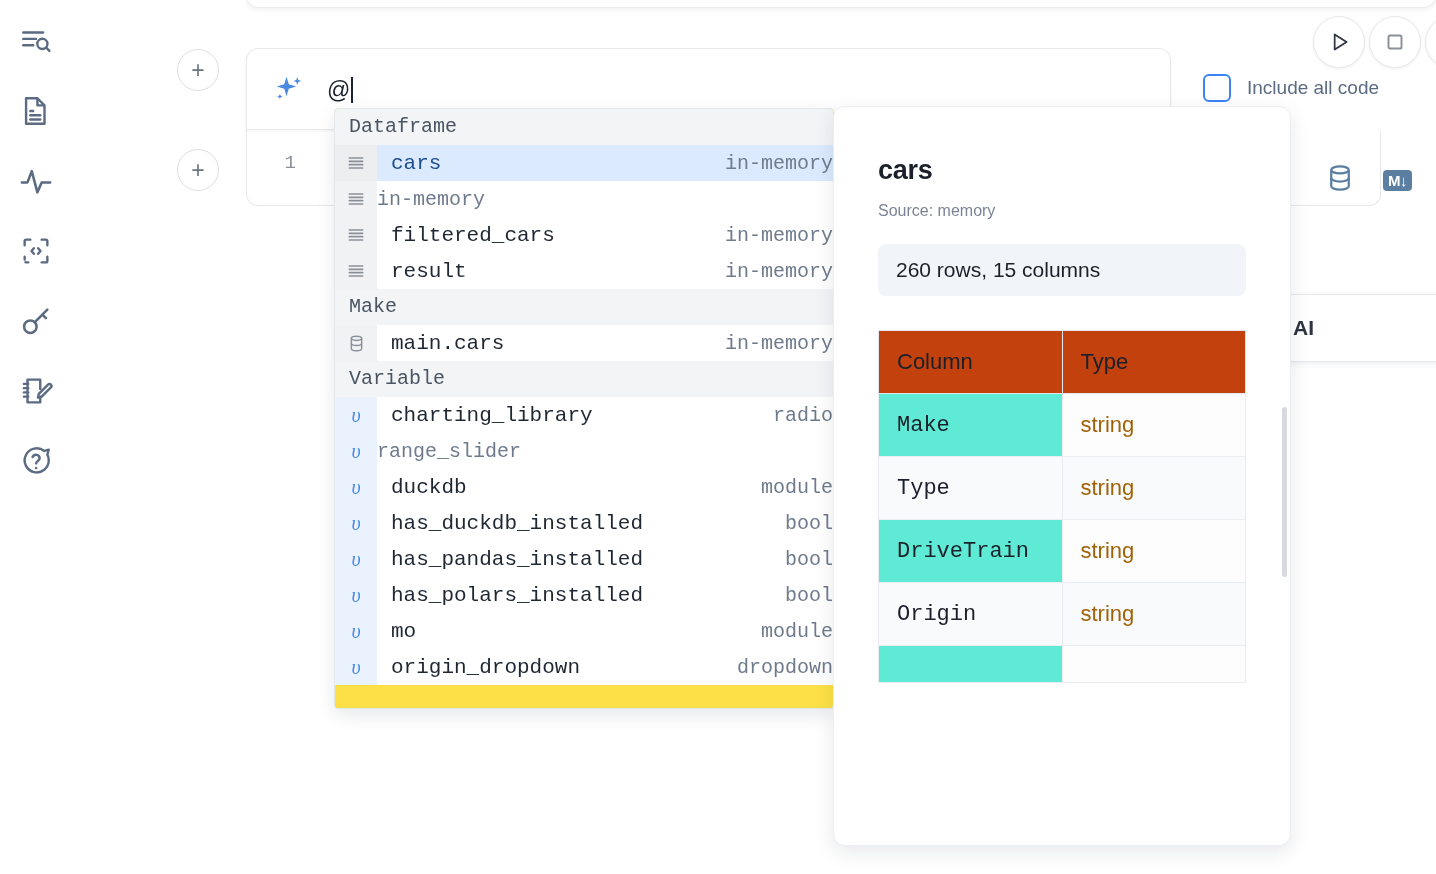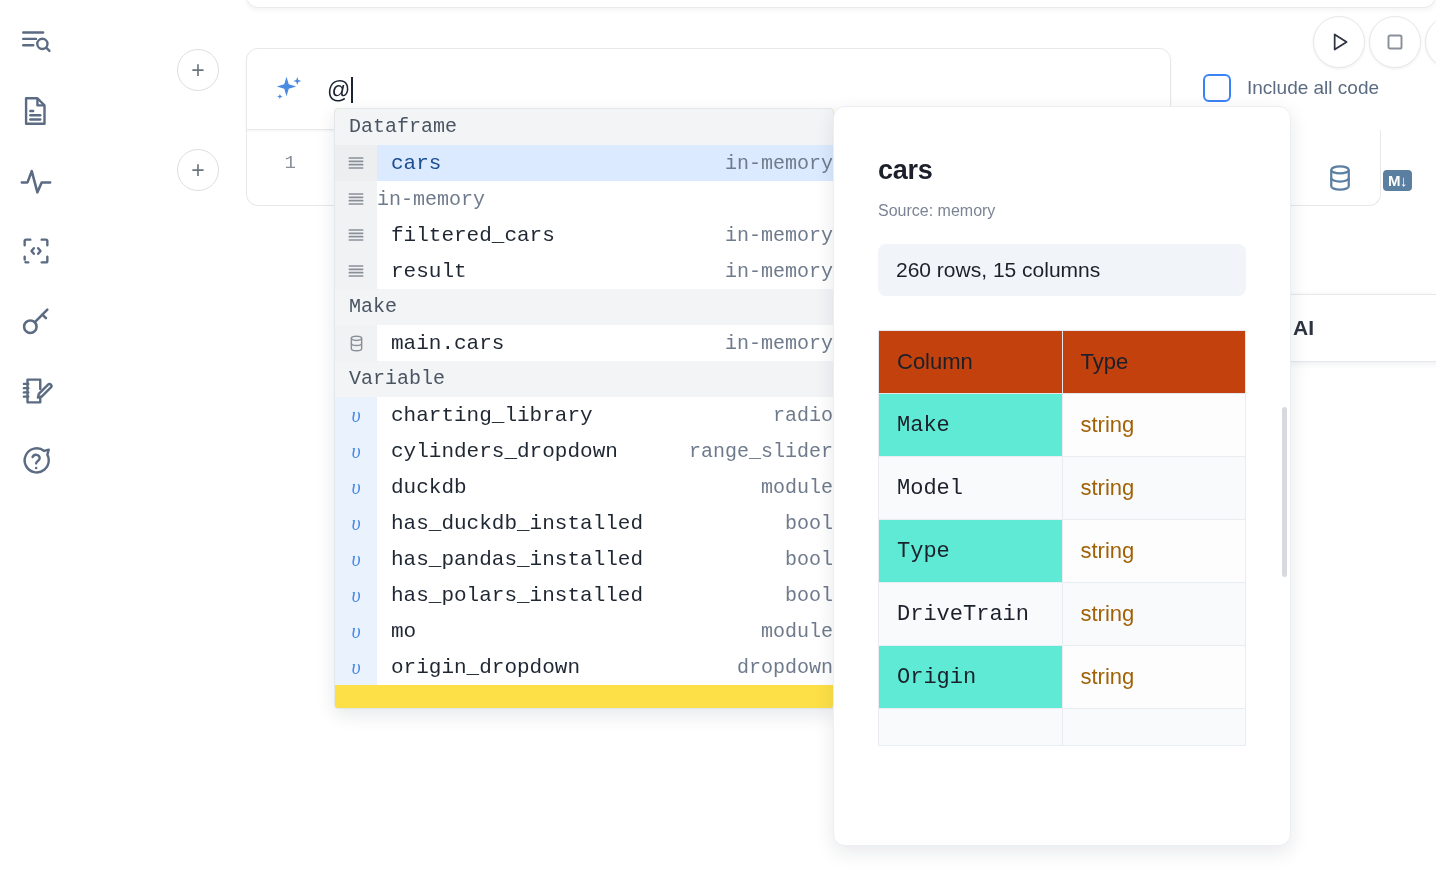--- a/index.html
+++ b/index.html
@@ -367,21 +367,20 @@
         <span class="dd-type">in-memory</span>
       </div>
       <div class="dd-group">Variable</div>
       <div class="dd-item">
         <span class="dd-gutter varg">υ</span>
         <span class="dd-name">charting_library</span>
         <span class="dd-type">radio</span>
       </div>
       <div class="dd-item">
         <span class="dd-gutter varg">υ</span>
-        <span class="dd-name">cylinders_dropdown</span>
         <span class="dd-type">range_slider</span>
       </div>
       <div class="dd-item">
         <span class="dd-gutter varg">υ</span>
         <span class="dd-name">duckdb</span>
         <span class="dd-type">module</span>
       </div>
       <div class="dd-item">
         <span class="dd-gutter varg">υ</span>
         <span class="dd-name">has_duckdb_installed</span>
@@ -417,24 +416,20 @@
       <table class="pv-table">
         <thead>
           <tr>
             <th>Column</th>
             <th>Type</th>
           </tr>
         </thead>
         <tbody id="pv-body">
             <tr>
               <td class="col">Make</td>
-              <td class="typ">string</td>
-            </tr>
-            <tr>
-              <td class="col">Model</td>
               <td class="typ">string</td>
             </tr>
             <tr>
               <td class="col">Type</td>
               <td class="typ">string</td>
             </tr>
             <tr>
               <td class="col">DriveTrain</td>
               <td class="typ">string</td>
             </tr>

